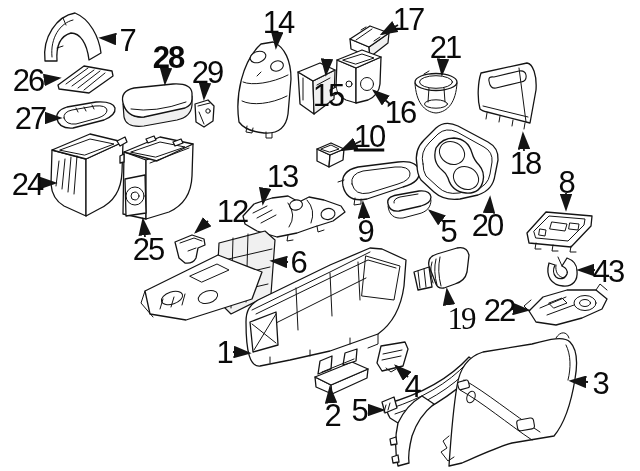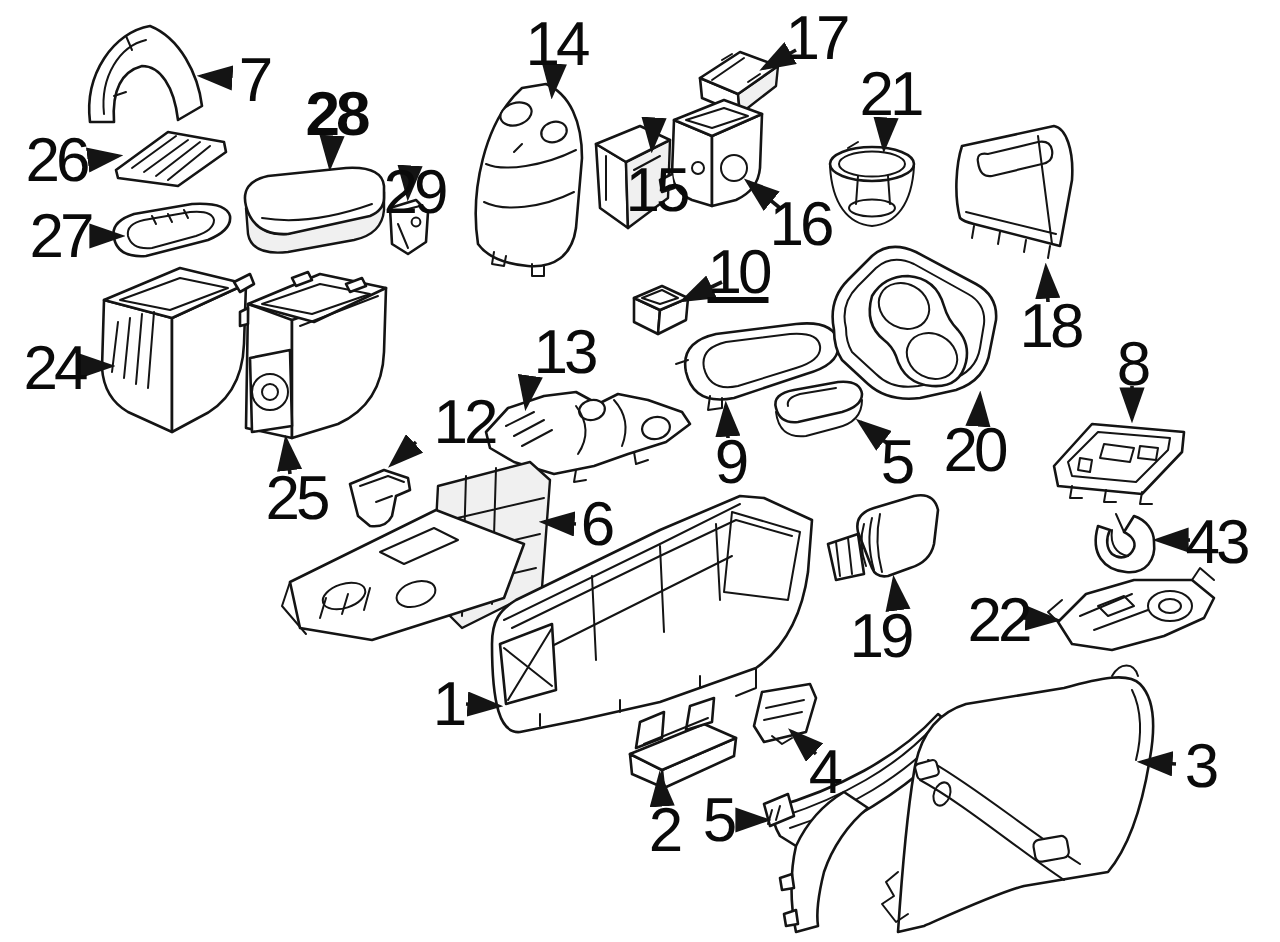--- a/index.html
+++ b/index.html
@@ -306,25 +306,25 @@
       <div class="callout-label" style="left: 365px; top: 231px;">9</div>
       <div class="callout-label" style="left: 369px; top: 136px; text-decoration: underline;">10</div>
       <div class="callout-label" style="left: 448px; top: 231px;">5</div>
       <div class="callout-label" style="left: 217px; top: 211px; margin-left: 15px;">12</div>
       <div class="callout-label" style="left: 282px; top: 176px;">13</div>
       <div class="callout-label" style="left: 278px; top: 22px;">14</div>
       <div class="callout-label" style="left: 328px; top: 47px; margin-top: 48px;">15</div>
       <div class="callout-label" style="left: 400px; top: 112px;">16</div>
       <div class="callout-label" style="left: 408px; top: 19px;">17</div>
       <div class="callout-label" style="left: 525px; top: 163px;">18</div>
-      <div class="callout-label" style="left: 440px; top: 318px;">19</div>
+      <div class="callout-label" style="left: 461px; top: 318px; font-family: Liberation Serif, serif;">19</div>
       <div class="callout-label" style="left: 487px; top: 225px;">20</div>
       <div class="callout-label" style="left: 445px; top: 47px;">21</div>
       <div class="callout-label" style="left: 499px; top: 310px;">22</div>
       <div class="callout-label" style="left: 608px; top: 271px;">43</div>
       <div class="callout-label" style="left: 27px; top: 184px;">24</div>
       <div class="callout-label" style="left: 148px; top: 249px;">25</div>
       <div class="callout-label" style="left: 28px; top: 80px;">26</div>
       <div class="callout-label" style="left: 30px; top: 118px;">27</div>
       <div class="callout-label" style="left: 168px; top: 57px; font-weight: bold;">28</div>
-      <div class="callout-label" style="left: 207px; top: 72px; margin-top: 24px;">29</div>
+      <div class="callout-label" style="left: 207px; top: 72px;">29</div>
     </div>
 </div>
 
 </body></html>

